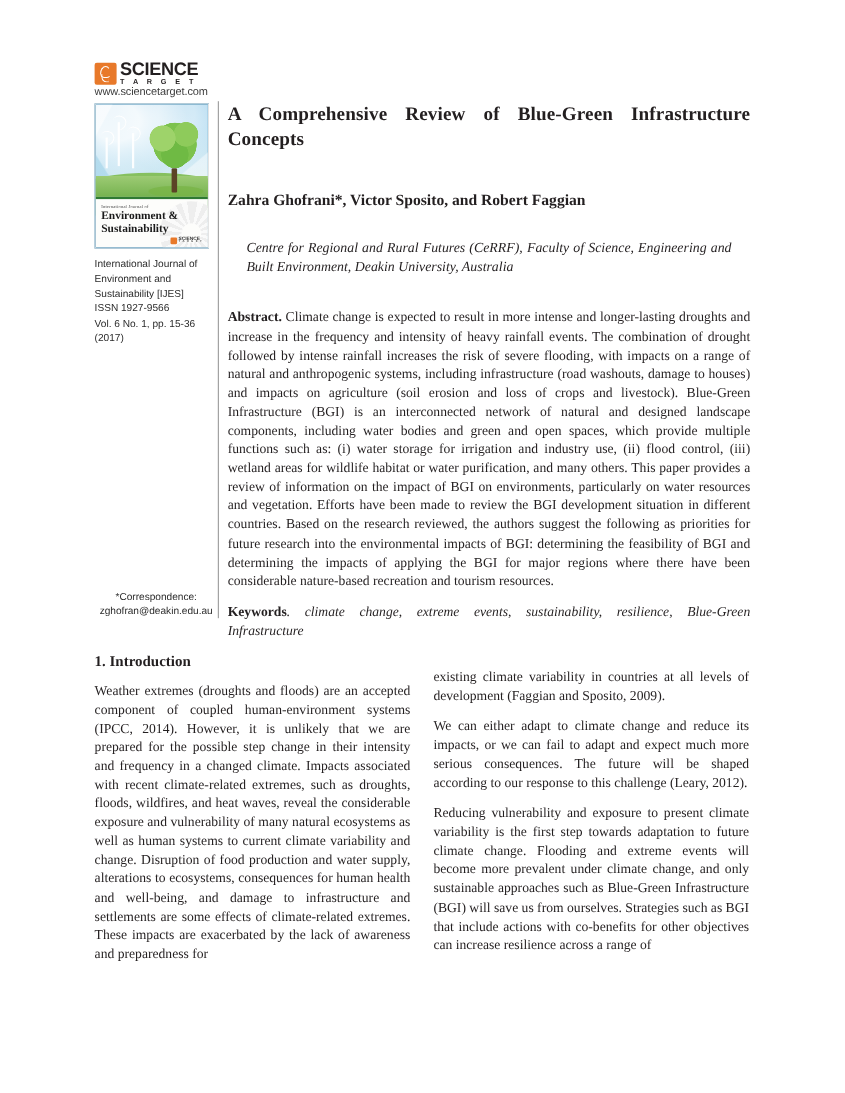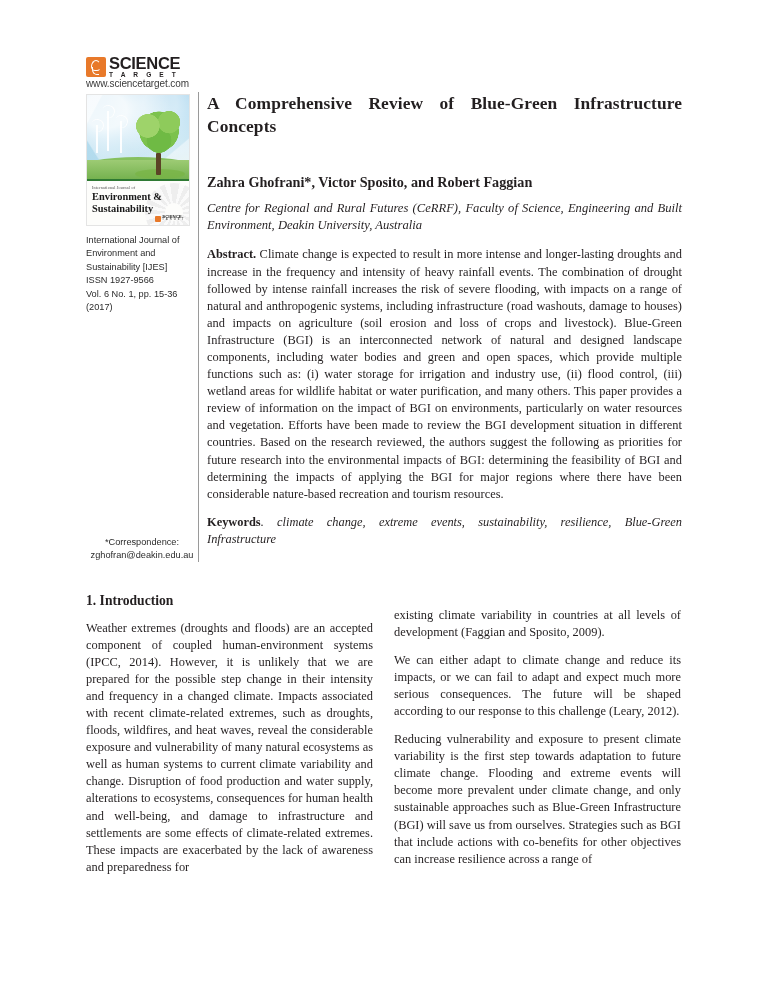--- a/index.html
+++ b/index.html
@@ -295,21 +295,21 @@
     font-size: 14.2px;
     line-height: 18px;
     margin: 0;
     padding-top: 35px;
   }
   .affiliation {
     font-family: "Liberation Serif", serif;
     font-style: italic;
     font-size: 12.6px;
     line-height: 17.2px;
-    margin: 0;
+    margin: 17px;
     padding-top: 9px;
     text-align: justify;
     text-align-last: left;
   }
   .abstract {
     font-family: "Liberation Serif", serif;
     font-size: 12.4px;
     line-height: 17.1px;
     margin: 0;
     padding-top: 12px;

